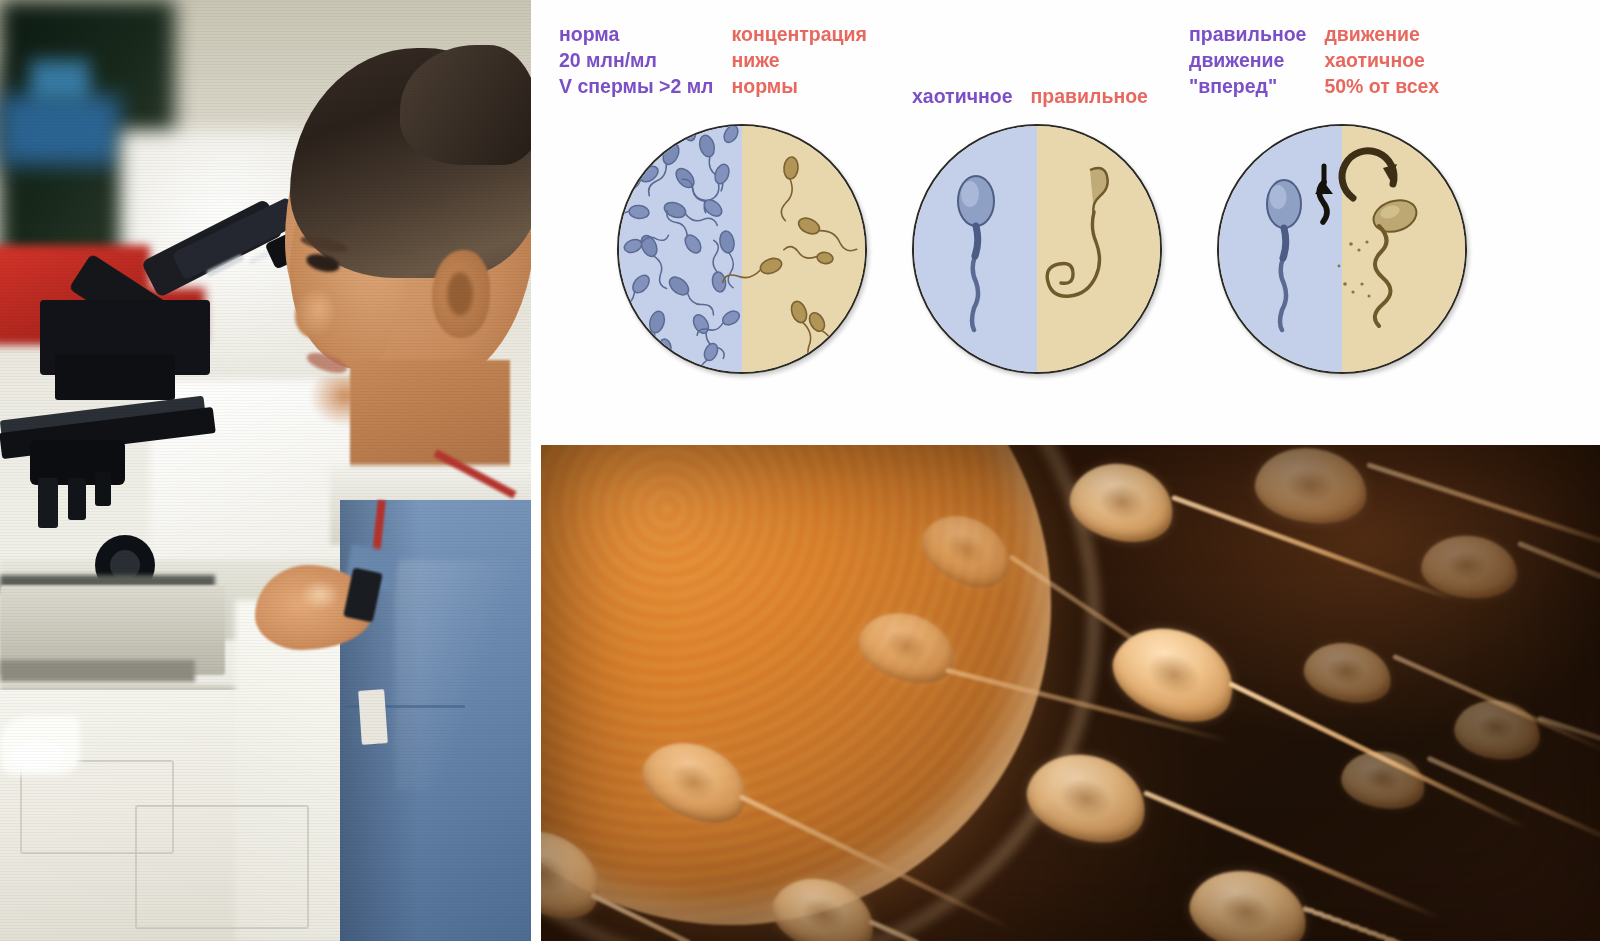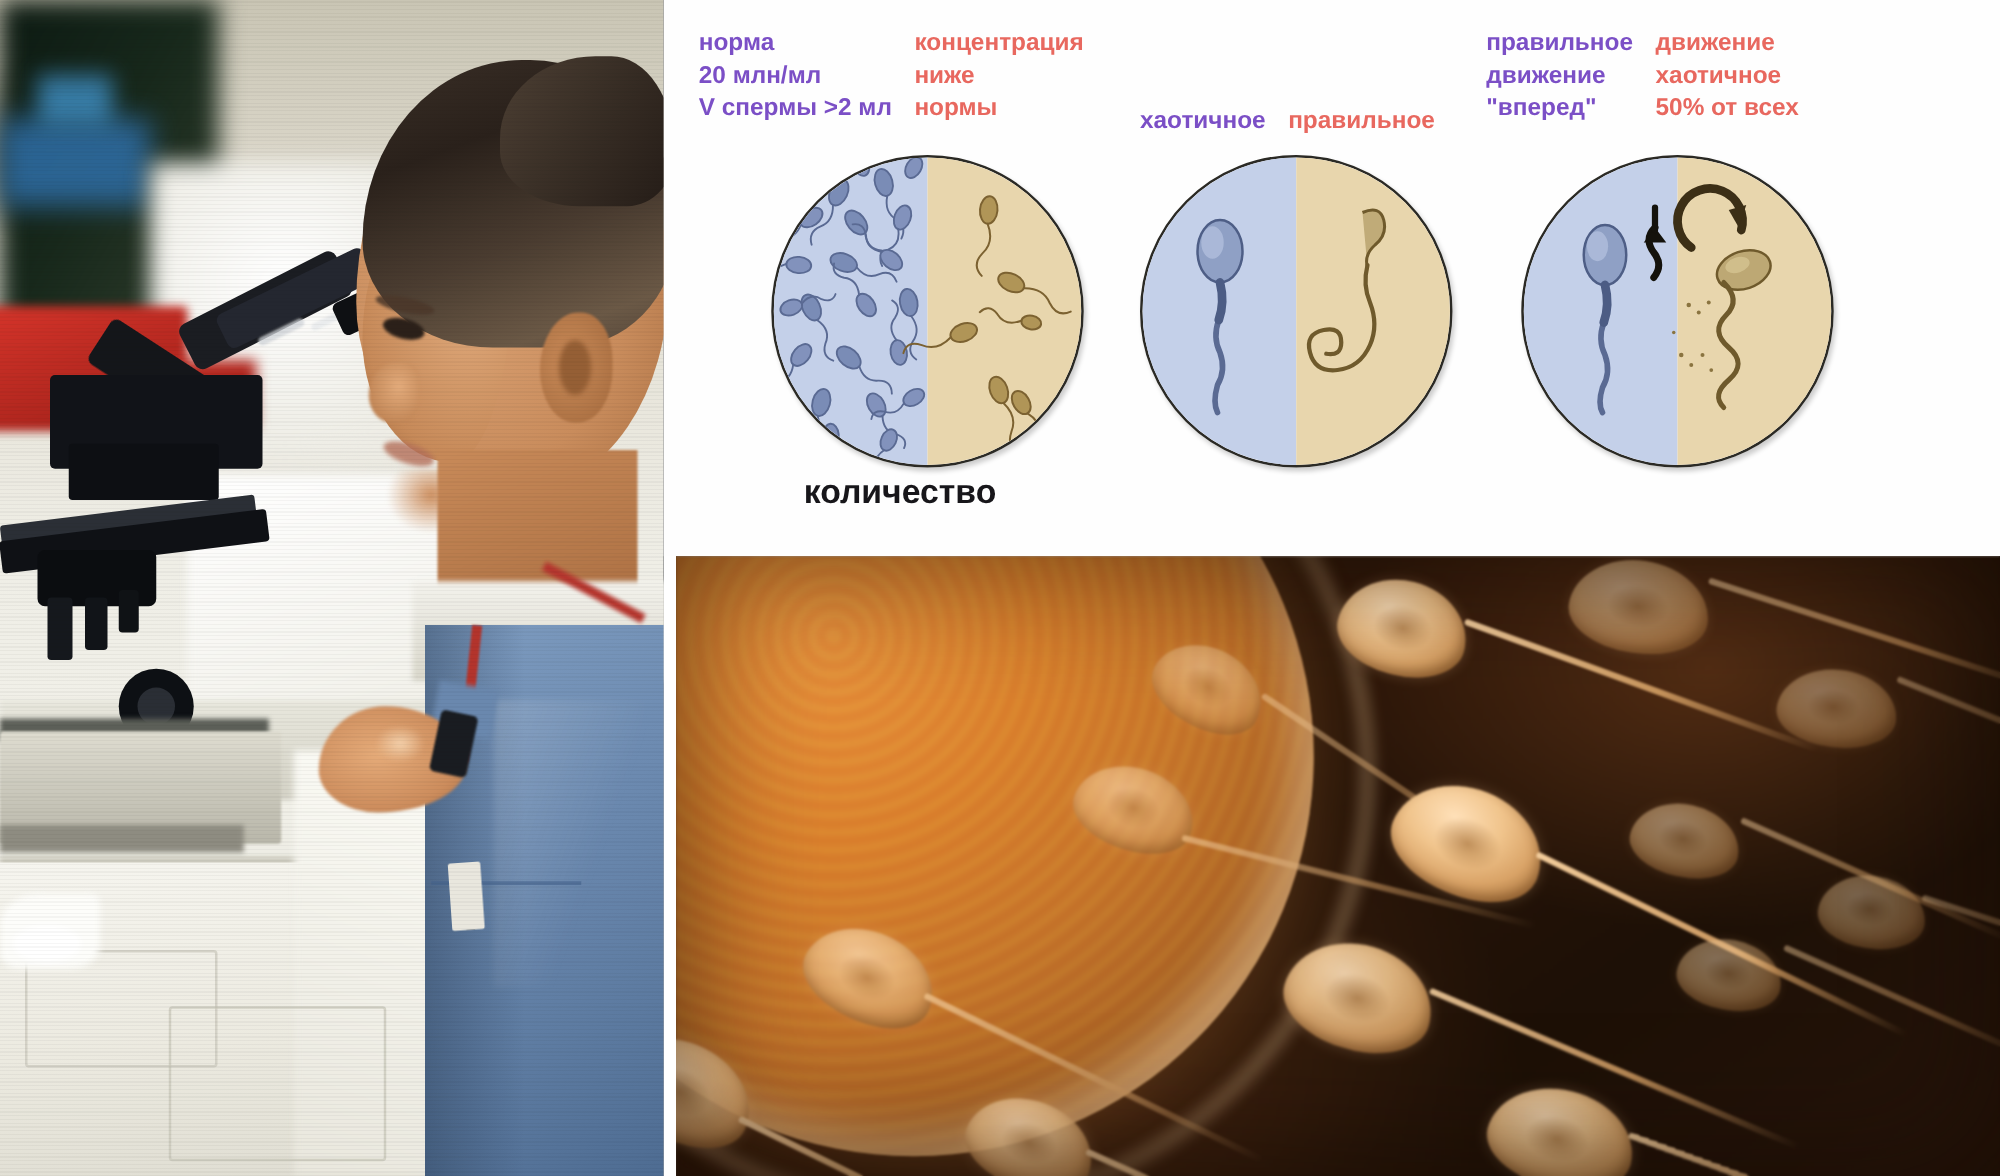--- a/index.html
+++ b/index.html
@@ -397,21 +397,20 @@
             <ellipse cx="0" cy="0" rx="7" ry="11" fill="#b09557"></ellipse>
             <path d="M0 11 q7 14 -2 24 q-8 10 1 16" fill="none"></path>
           </g>
         <g transform="translate(198,196) rotate(-30)">
             <ellipse cx="0" cy="0" rx="6.5" ry="10" fill="#b09557"></ellipse>
             <path d="M0 10 q7 13 -2 22 q-8 9 1 15" fill="none"></path>
           </g>
       </g>
     </svg>
   </div>
-  <div class="cap" style="left:39px;top:378px;">количество</div>
 
   <div class="lbl-group" style="left:381px;top:84px;">
     <div class="lbl norm">хаотичное</div>
     <div class="lbl path">правильное</div>
   </div>
 
   <div class="disk" style="left:381px;top:124px;">
     <div class="half-l"></div>
     <div class="half-r"></div>
     <svg viewBox="0 0 246 246">

